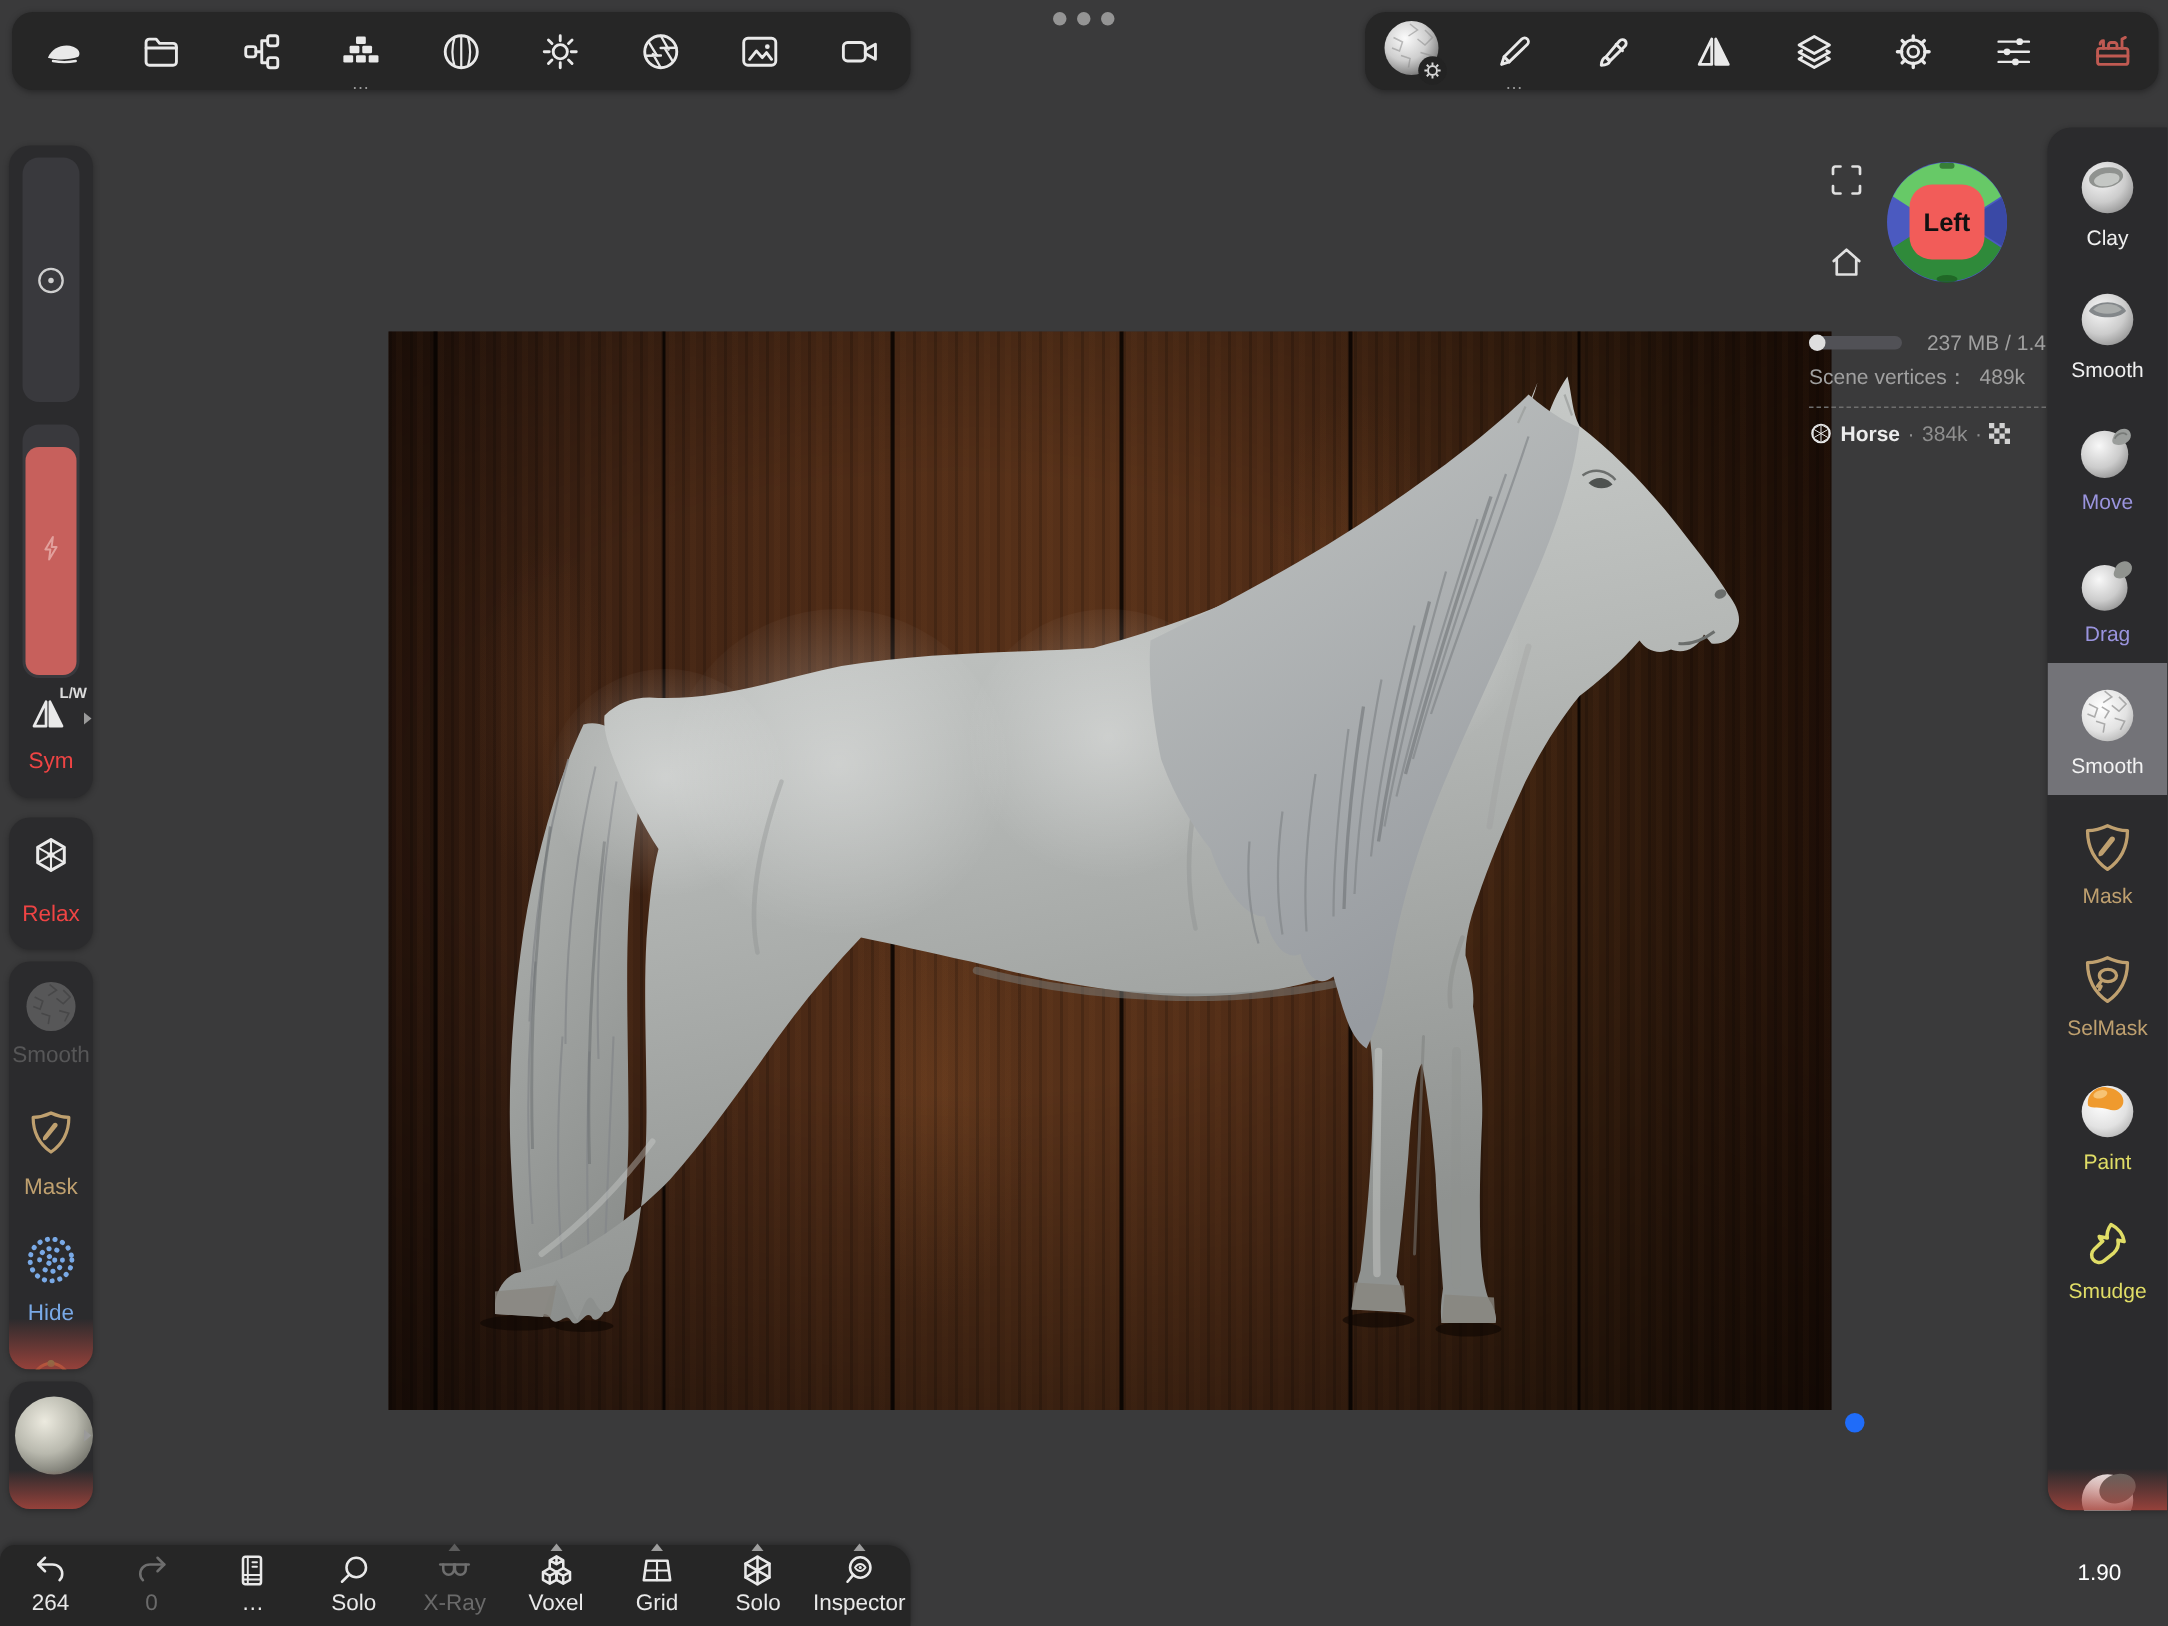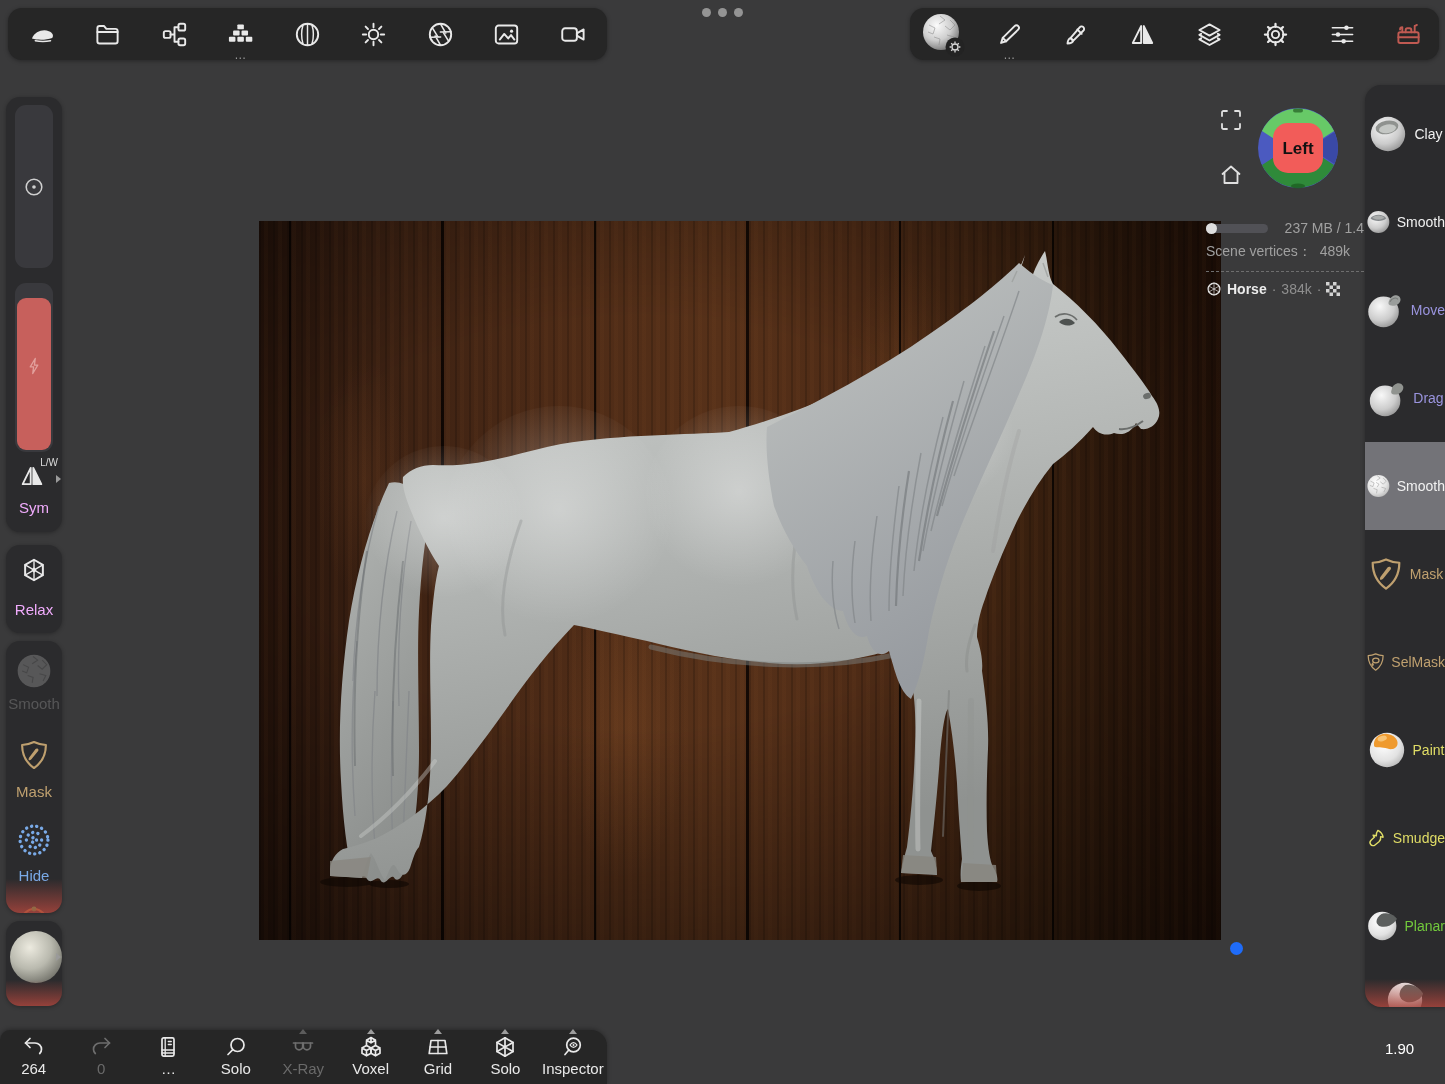--- a/index.html
+++ b/index.html
@@ -33,40 +33,40 @@
     position:absolute;left:6px;width:56px;background:#2b2b2d;border-radius:14px;
     overflow:hidden;box-shadow:0 1px 4px rgba(0,0,0,.3);
   }
   .slider-track{
     position:absolute;left:9px;width:38px;background:#39393d;border-radius:11px;overflow:hidden;
   }
   .slider-fill{
     position:absolute;left:2px;right:2px;bottom:2px;border-radius:9px;
   }
   .slider-icon{position:absolute;left:50%;transform:translate(-50%,-50%);}
-  .ltool-label{font-size:15px;color:#f0abfc;text-align:center;width:100%;position:absolute;}
+  .ltool-label{font-size:15px;color:#ef4444;text-align:center;width:100%;position:absolute;}
   .fade-red{
     position:absolute;left:0;right:0;bottom:0;height:34px;
     background:linear-gradient(to bottom,rgba(168,69,61,0),rgba(168,69,61,.85));
     pointer-events:none;
   }
   .flyout-arrow{
     width:0;height:0;border-top:4px solid transparent;border-bottom:4px solid transparent;
     border-left:5px solid #9a9a9a;position:absolute;
   }
 
   
   .rpanel{
     position:absolute;right:0;top:85px;width:80px;height:922px;
     background:#2b2b2d;border-radius:16px 0 0 16px;overflow:hidden;
     box-shadow:0 1px 4px rgba(0,0,0,.3);
   }
   .rbrush{
     position:absolute;left:0;width:80px;height:88px;
-    display:flex;flex-direction:row;align-items:center;justify-content:center;gap:5px;
+    display:flex;flex-direction:column;align-items:center;justify-content:center;gap:5px;
   }
   .rbrush .blabel{font-size:14px;line-height:14px;}
   .sphere44{width:42px;height:42px;display:block;}
 
   
   .bottombar{
     position:absolute;left:0;bottom:0;width:607px;height:54px;background:#262626;
     border-radius:10px 16px 0 0;display:flex;align-items:flex-start;
     box-shadow:0 -1px 4px rgba(0,0,0,.3);
   }
@@ -380,21 +380,21 @@
       <svg width="20" height="20" viewBox="0 0 24 24" fill="none" stroke="#e2a09c" stroke-width="1.6" stroke-linejoin="round">
         <path d="M13.5 3 L7.5 13 h4 L10.5 21 L16.5 11 h-4 Z"></path>
       </svg>
     </span>
   </div>
   <div class="abs" style="left:0;top:360px;width:56px;height:75px;">
     <svg class="ic" width="26" height="26" viewBox="0 0 24 24" style="position:absolute;left:13px;top:6px;">
       <path d="M10.8 4.5 V19.5 H3.4 Z"></path>
       <path d="M13.2 4.5 V19.5 H20.6 Z" fill="#e9e9e9"></path>
     </svg>
-    <span style="position:absolute;right:4px;top:0px;font-size:10px;font-weight:normal;color:#dcdcdc;">L/W</span>
+    <span style="position:absolute;right:4px;top:0px;font-size:10px;font-weight:bold;color:#dcdcdc;">L/W</span>
     <span class="flyout-arrow" style="right:1px;top:18px;"></span>
     <span class="ltool-label" style="top:42px;">Sym</span>
   </div>
 </div>
 
 <div class="lpanel" style="top:545px;height:88px;">
   <div class="abs" style="left:0;top:0;width:56px;height:88px;">
     <svg class="ic" width="28" height="28" viewBox="0 0 24 24" style="position:absolute;left:14px;top:11px;">
       <path d="M12 3.2 l7.6 4.4 v8.8 L12 20.8 l-7.6-4.4 V7.6 Z"></path>
       <path d="M12 3.2 v17.6 M4.4 7.6 l15.2 8.8 M19.6 7.6 L4.4 16.4" stroke-width="1.2"></path>
@@ -532,32 +532,20 @@
     <span class="blabel" style="color: rgb(191, 160, 111);">SelMask</span>
   </div>
 
   <div class="rbrush" style="top: 709px; color: rgb(224, 221, 102);">
     <svg width="38" height="38" viewBox="0 0 24 24" fill="none" stroke="currentColor" stroke-width="1.5" stroke-linecap="round" stroke-linejoin="round">
       <path d="M13.5 4 c3 1.5 5 4.2 5.5 7.2 l-2.6-.6 c.4 2-.2 3.9-1.7 5.3 l-4.2 3.4 c-1.4 1.1-3.4.9-4.5-.5 -1-1.3-.9-3.2.4-4.4 l3.6-3.4 c-.8-.4-1.3-1.1-1.5-2 l3.4.7 c-.3-2 .3-3.9 1.6-5.7 Z"></path>
     </svg>
     <span class="blabel" style="color: rgb(224, 221, 102);">Smudge</span>
   </div>
 
-  <div class="rbrush" style="top:797px;">
-    <svg class="sphere44" viewBox="0 0 44 44">
-      <defs>
-          <clipPath id="cp1">
-            <circle cx="22" cy="22" r="18"></circle>
-          </clipPath>
-        </defs>
-      <circle cx="22" cy="22" r="18" fill="url(#g2)"></circle>
-      <ellipse cx="28" cy="13" rx="14" ry="9" fill="#5c5f5e" transform="rotate(-24 28 13)" clip-path="url(#cp1)"></ellipse>
-    </svg>
-    <span class="blabel" style="color: rgb(114, 201, 60);">Planar</span>
-  </div>
 
   <div class="rbrush" style="top:885px;height:60px;">
     <svg class="sphere44" viewBox="0 0 44 44">
       <circle cx="22" cy="22" r="18" fill="url(#g2)"></circle>
       <ellipse cx="29" cy="14" rx="13" ry="10" fill="#60635f" transform="rotate(-20 29 14)" clip-path="url(#cp1)"></ellipse>
     </svg>
   </div>
 
   <div class="fade-red" style="height:28px;"></div>
 </div>

